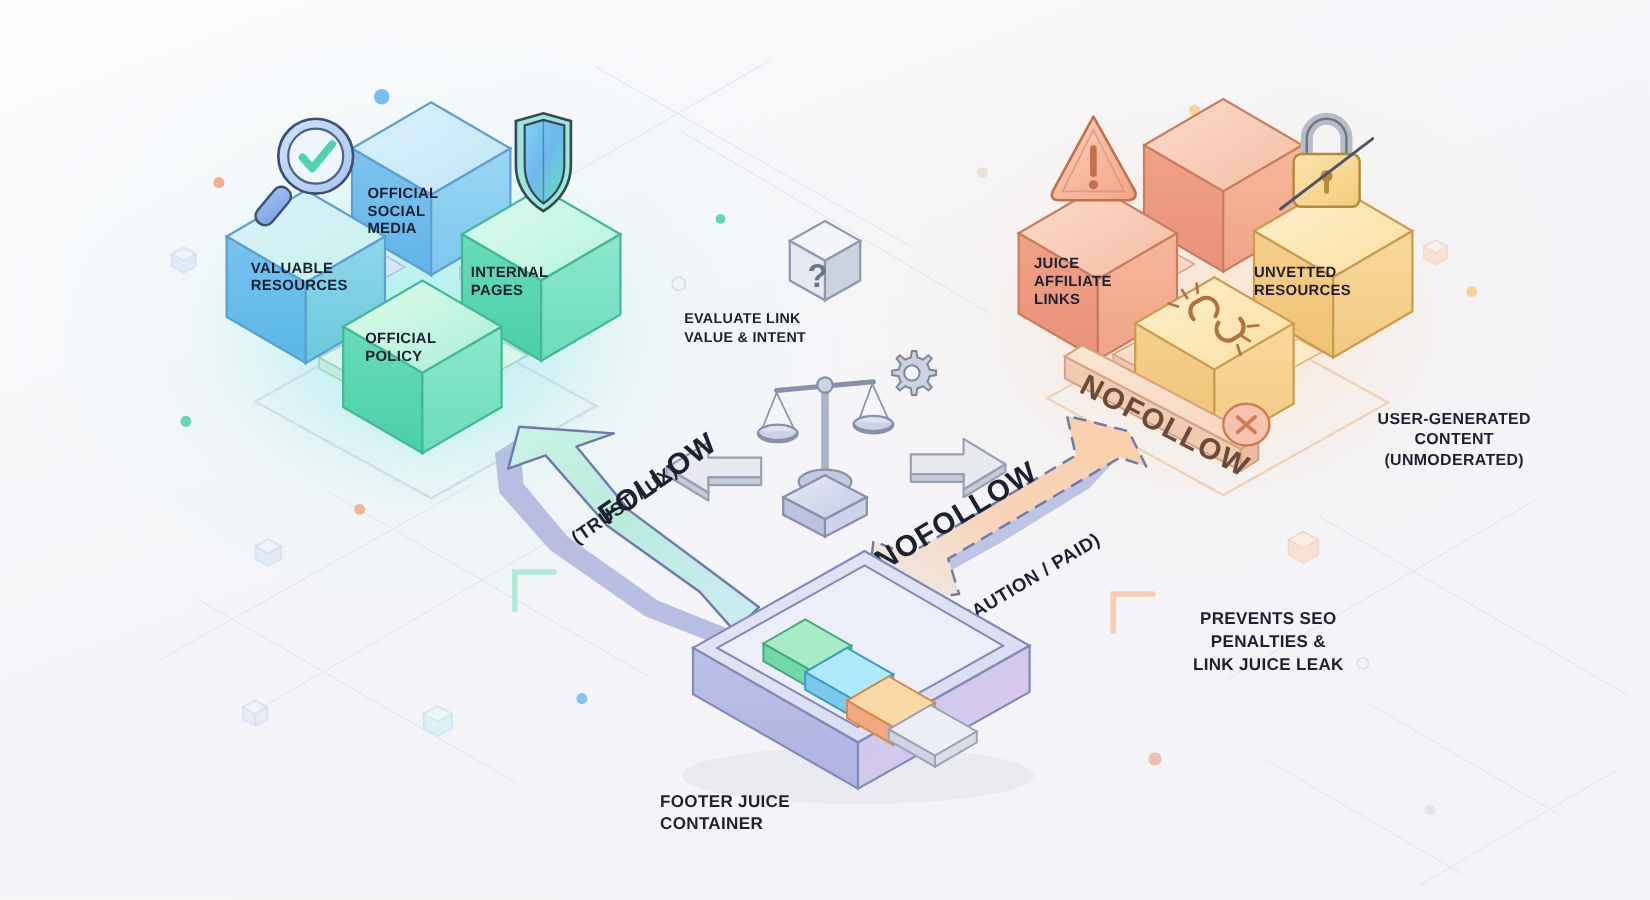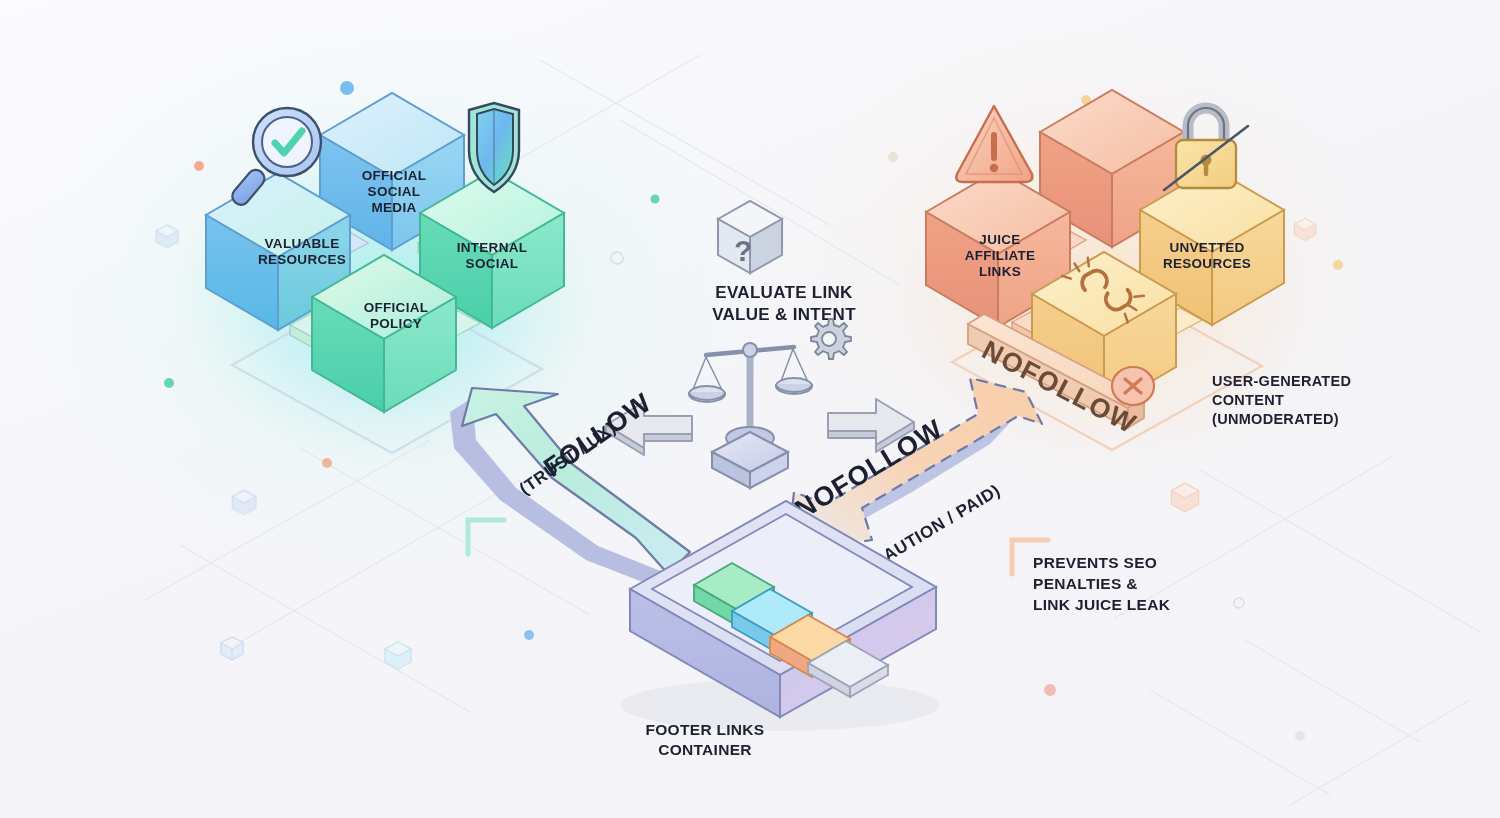--- a/index.html
+++ b/index.html
@@ -11,22 +11,22 @@
     -webkit-font-smoothing:antialiased;
   }
   #stage{position:relative;width:1500px;height:818px;overflow:hidden;
     background:
       radial-gradient(ellipse 560px 420px at 390px 290px, rgba(150,245,225,.18) 0%, rgba(150,245,225,0) 68%),
       radial-gradient(ellipse 520px 400px at 1090px 270px, rgba(255,206,150,.15) 0%, rgba(255,206,150,0) 68%),
       linear-gradient(160deg,#fbfbfd 0%,#f5f5f9 48%,#f4f4f8 100%);
   }
   #artboard{position:absolute;inset:0;}
   .lbl{position:absolute;color:#1d2030;font-weight:700;letter-spacing:.3px;
-       line-height:1.17;text-align:center;white-space:pre-line;pointer-events:none;}
-  .lbl.left{text-align:left;}
+       line-height:1.17;white-space:pre-line;pointer-events:none;}
+  .lbl.left{text-align:center;}
   .cubelbl{font-size:13.5px;}
 </style>
 </head>
 <body>
 
 <div id="stage">
 
   <svg id="artboard" viewBox="0 0 1500 818">
     <g stroke="#e2e4ee" stroke-width="1.1" fill="none" opacity=".85">
       <line x1="540" y1="60" x2="830" y2="225"></line>
@@ -180,21 +180,21 @@
       <path d="M286 212 L214 254 L214 327 L286 285 Z" fill="url(#fGrnR)" stroke="#43b896" stroke-width="2"></path>
     </g>
   </svg>
 
   <div class="lbl cubelbl" style="left:334px;top:168px;width:120px">OFFICIAL
 SOCIAL
 MEDIA</div>
   <div class="lbl cubelbl" style="left:228px;top:236px;width:148px">VALUABLE
 RESOURCES</div>
   <div class="lbl cubelbl" style="left:428px;top:240px;width:128px">INTERNAL
-SOCIAL</div>
+PAGES</div>
   <div class="lbl cubelbl" style="left:332px;top:300px;width:128px">OFFICIAL
 POLICY</div>
 
   <svg style="position:absolute;left:230px;top:95px;width:110px;height:120px" viewBox="0 0 110 120">
     <defs>
       <linearGradient id="mgG" x1="0" y1="0" x2="1" y2="1">
         <stop offset="0%" stop-color="#cfe0fb"></stop>
           <stop offset="100%" stop-color="#a8c6f2"></stop>
       </linearGradient>
       <linearGradient id="hdG" x1="0" y1="0" x2="1" y2="1">
@@ -361,21 +361,21 @@
 CONTENT
 (UNMODERATED)</div>
 
   <svg style="position:absolute;left:700px;top:195px;width:180px;height:90px" viewBox="0 0 180 90">
     <path d="M18 24 L50 6 L82 24 L50 42 Z" fill="#f3f5f9" stroke="#8e98ad" stroke-width="2"></path>
     <path d="M18 24 L50 42 L50 78 L18 60 Z" fill="#e4e8f0" stroke="#8e98ad" stroke-width="2"></path>
     <path d="M82 24 L50 42 L50 78 L82 60 Z" fill="#ccd3e0" stroke="#8e98ad" stroke-width="2"></path>
     <text x="34" y="66" font-family="Liberation Sans, sans-serif" font-size="30" font-weight="700" fill="#6a7488">?</text>
   </svg>
 
-  <div class="lbl" style="left:684px;top:282px;width:200px;font-size:17px;line-height:1.3">EVALUATE LINK
+  <div class="lbl" style="left:622px;top:282px;width:200px;font-size:13px;line-height:1.3">EVALUATE LINK
 VALUE &amp; INTENT</div>
 
   <svg style="position:absolute;left:805px;top:315px;width:48px;height:48px" viewBox="0 0 48 48">
     <g fill="#ccd3e0" stroke="#7e8799" stroke-width="1.8">
       <path d="M24 4 l4 0 1 6 a15 15 0 0 1 5 2 l5-4 3 3 -4 5 a15 15 0 0 1 2 5 l6 1 0 4 -6 1 a15 15 0 0 1 -2 5 l4 5 -3 3 -5-4 a15 15 0 0 1 -5 2 l-1 6 -4 0 -1-6 a15 15 0 0 1 -5-2 l-5 4 -3-3 4-5 a15 15 0 0 1 -2-5 l-6-1 0-4 6-1 a15 15 0 0 1 2-5 l-4-5 3-3 5 4 a15 15 0 0 1 5-2 Z"></path>
       <circle cx="24" cy="24" r="7" fill="#f2f4f8"></circle>
     </g>
   </svg>
 
   <svg style="position:absolute;left:680px;top:330px;width:140px;height:160px" viewBox="0 0 140 160">
@@ -482,21 +482,21 @@
       <path d="M180 92 L222 116 L222 132 L180 108 Z" fill="#f0a882" stroke="#d58a4c" stroke-width="1.8"></path>
       <path d="M260 94 L222 116 L222 132 L260 110 Z" fill="#f7c184" stroke="#d58a4c" stroke-width="1.8"></path>
     </g>
     <g>
       <path d="M218 118 L256 96 L298 120 L260 142 Z" fill="#eceef6" stroke="#9ba3b8" stroke-width="1.8"></path>
       <path d="M218 118 L260 142 L260 152 L218 128 Z" fill="#cfd3e2" stroke="#9ba3b8" stroke-width="1.8"></path>
       <path d="M298 120 L260 142 L260 152 L298 130 Z" fill="#dcdce8" stroke="#9ba3b8" stroke-width="1.8"></path>
     </g>
   </svg>
 
-  <div class="lbl" style="left:600px;top:720px;width:210px;font-size:15.5px;line-height:1.3">FOOTER LINKS
+  <div class="lbl" style="left:600px;top:720px;width:210px;font-size:15.5px;line-height:1.3">FOOTER JUICE
 CONTAINER</div>
 
   <svg style="position:absolute;left:464px;top:514px;width:46px;height:44px" viewBox="0 0 46 44">
     <path d="M4 40 L4 6 L40 6" fill="none" stroke="#aeead6" stroke-width="5" stroke-linecap="round"></path>
   </svg>
 
   <svg style="position:absolute;left:1008px;top:534px;width:46px;height:44px" viewBox="0 0 46 44">
     <path d="M4 40 L4 6 L40 6" fill="none" stroke="#f7cdb0" stroke-width="5" stroke-linecap="round"></path>
   </svg>
   <div class="lbl left" style="left:1033px;top:553px;width:240px;font-size:15.5px;line-height:1.34">PREVENTS SEO

